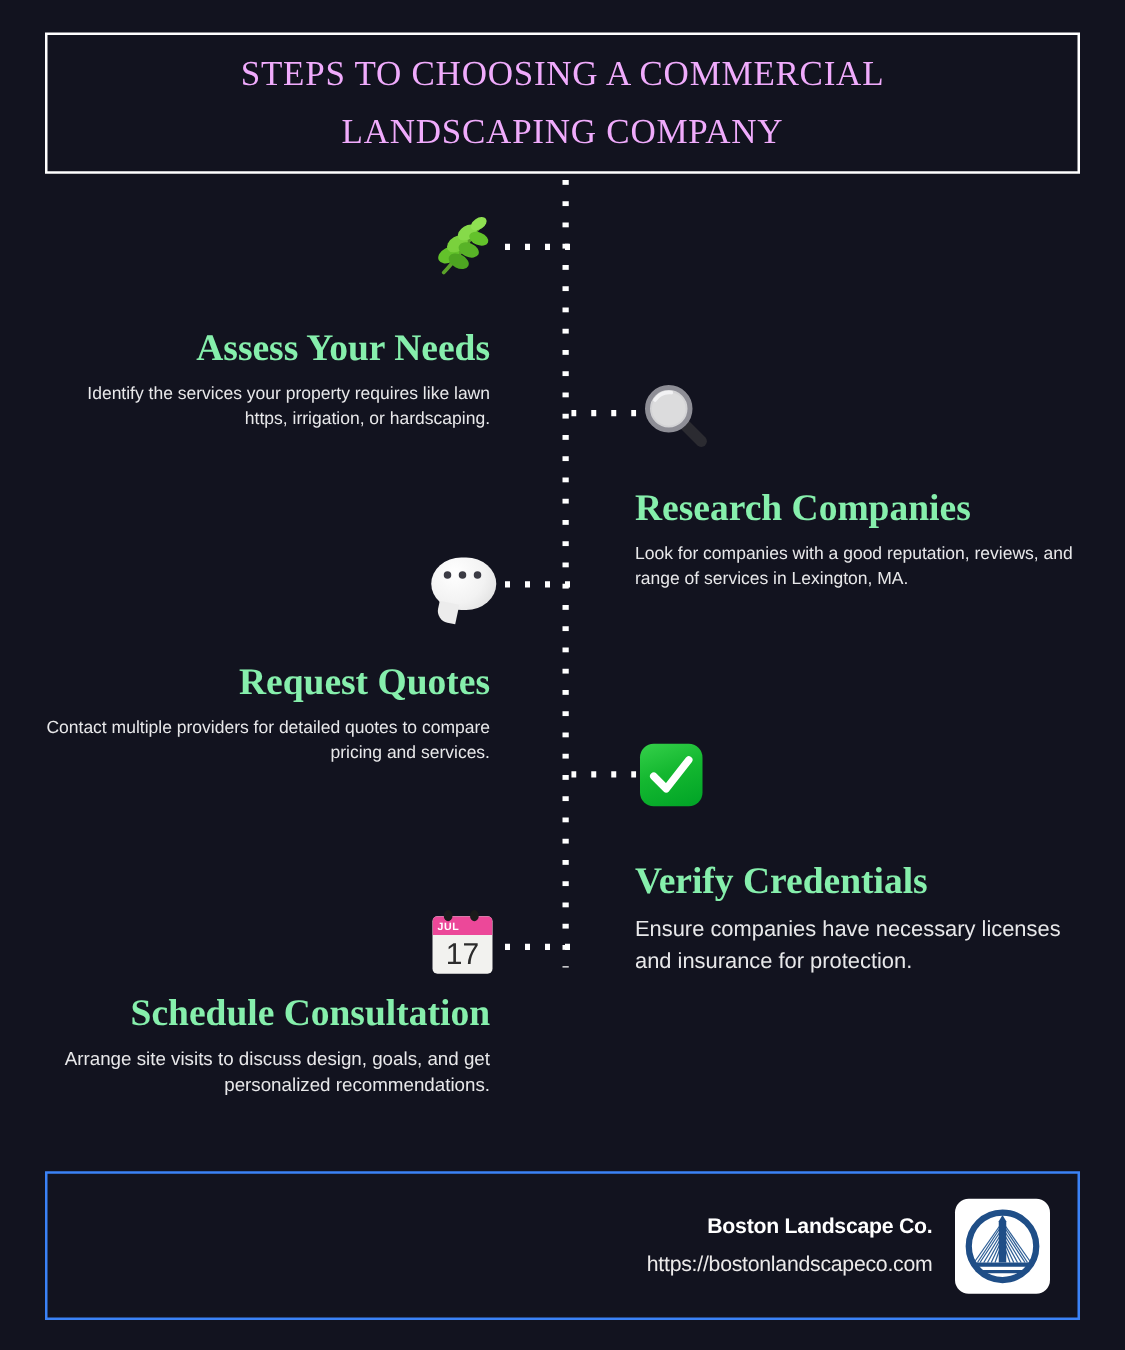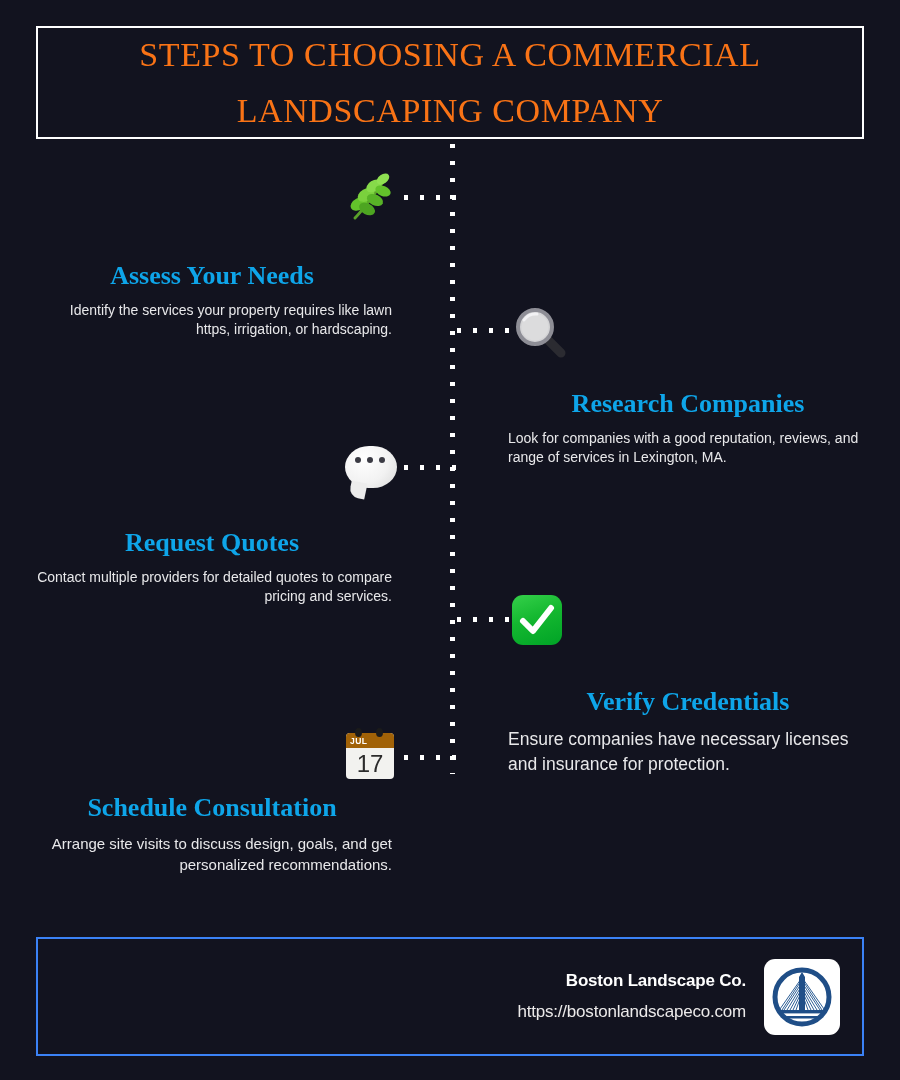--- a/index.html
+++ b/index.html
@@ -28,24 +28,24 @@
     width: 828px;
     height: 113px;
     border: 2px solid #ffffff;
     box-sizing: border-box;
     display: flex;
     align-items: center;
     justify-content: center;
   }
   .header-title {
     font-family: "Liberation Serif", "DejaVu Serif", serif;
-    font-size: 34px;
+    font-size: 28px;
     letter-spacing: 0.6px;
     line-height: 1.62;
-    color: #f97316;
+    color: #f0abfc;
     text-align: center;
     text-transform: uppercase;
     width: 700px;
     font-weight: 400;
   }
 
   
   .timeline {
     position: absolute;
     left: 450px;
@@ -62,26 +62,25 @@
   }
   .step-text.right-align {
     text-align: right;
   }
   .step-text.left-align {
     text-align: left;
   }
   .step-heading {
     font-family: "Liberation Serif", "DejaVu Serif", serif;
     font-weight: bold;
-    font-size: 26px;
-    color: #0ea5e9;
+    font-size: 30px;
+    color: #86efac;
     margin: 0 0 10px 0;
     line-height: 1.1;
     white-space: nowrap;
-    text-align: center;
   }
   .step-body {
     font-family: "Liberation Sans", sans-serif;
     font-size: 15px;
     line-height: 1.42;
     color: #e8e8ea;
     margin: 0;
   }
   .step-body.big {
     font-size: 17.5px;
@@ -162,21 +161,21 @@
   .cal {
     position: absolute;
     left: 4px; top: 6px;
     width: 48px; height: 46px;
     background: #f2f2ef;
     border-radius: 4px;
     overflow: hidden;
   }
   .cal-head {
     height: 15px;
-    background: #a16207;
+    background: #ec4899;
     color: #ffffff;
     font-size: 8.5px;
     font-weight: bold;
     letter-spacing: 0.5px;
     display: flex;
     align-items: center;
     padding-left: 4px;
     font-family: "Liberation Sans", sans-serif;
   }
   .cal-body {

